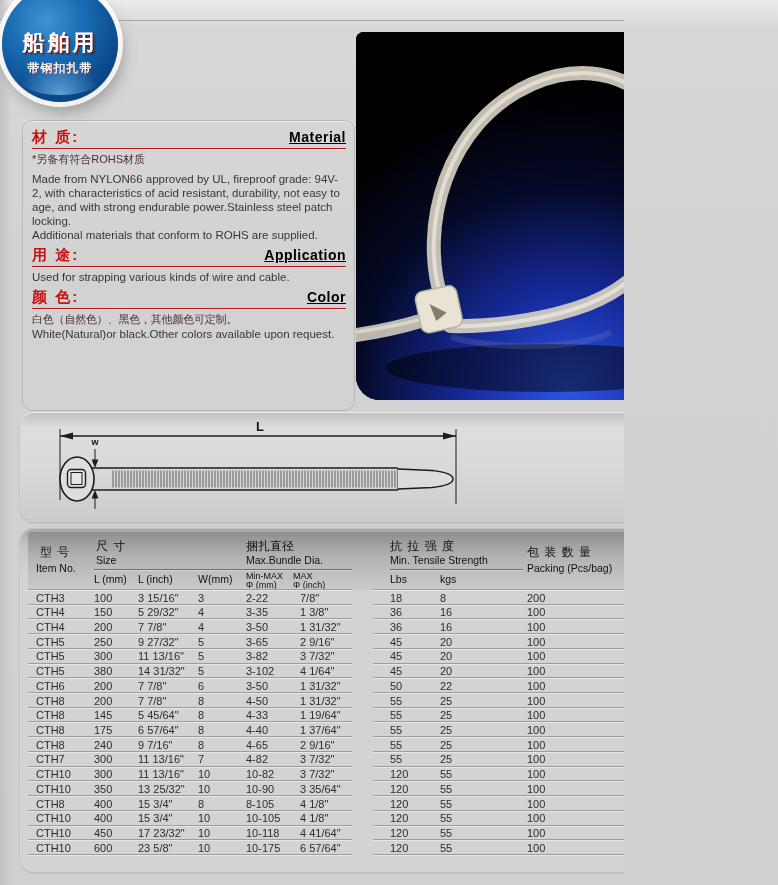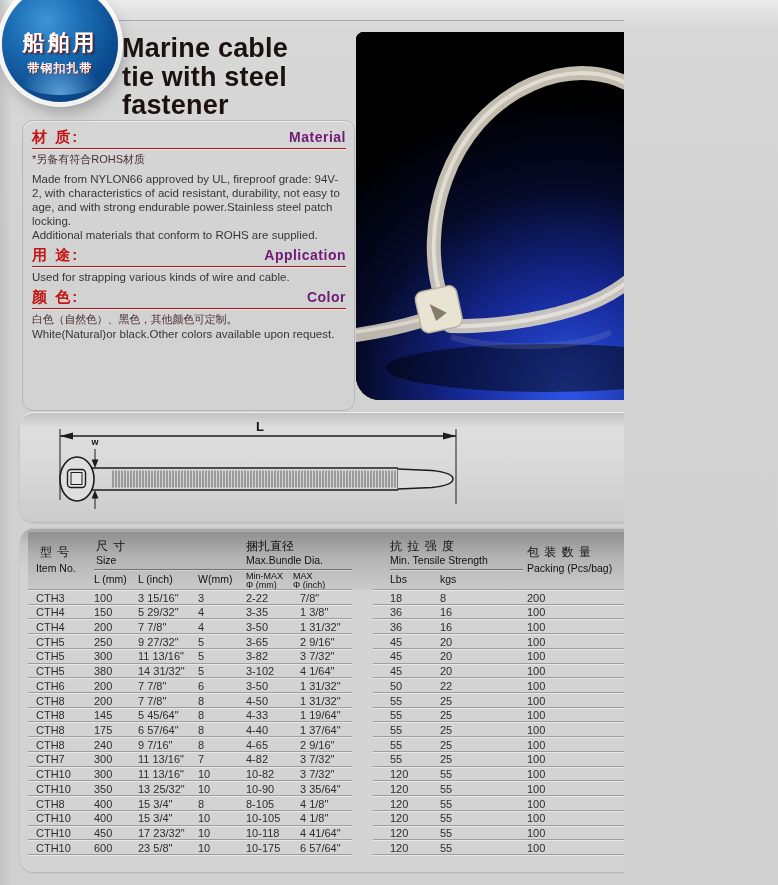--- a/index.html
+++ b/index.html
@@ -38,21 +38,21 @@
     font-weight:bold;font-size:27px;line-height:1.06;letter-spacing:.2px;}
 
   
   .info{position:absolute;left:22px;top:120px;width:333px;height:291px;
     border:1px solid #b7b7b7;border-radius:11px;
     box-shadow:inset 0 1px 0 rgba(255,255,255,.6);
     padding:7px 8px 16px 9px;box-sizing:border-box;}
   .sec{margin-bottom:4px;}
   .sec-head{display:flex;justify-content:space-between;align-items:baseline;}
   .sec-head .zh{color:#c41414;font-size:15px;font-weight:bold;letter-spacing:2px;}
-  .sec-head .en{color:#701a75;font-size:14px;font-weight:bold;letter-spacing:.5px;}
+  .sec-head .en{color:#000000;font-size:14px;font-weight:bold;letter-spacing:.5px;text-decoration:underline;}
   .rule{border-top:1px solid #b41414;margin:1px 0 3px 0;box-shadow:0 1px 0 rgba(255,255,255,.5);}
   .zh-body{margin:0;color:#4a2f2f;font-size:11px;line-height:1.3;letter-spacing:-.2px;}
   .zh-note{margin:0 0 6px 0;color:#4a2f2f;font-size:11px;line-height:1.3;}
   .en-body{margin:0;color:#363636;font-size:11.5px;line-height:1.22;}
   .en-note{margin:0;color:#363636;font-size:11.5px;line-height:1.22;}
 
   
   .photo{position:absolute;left:356px;top:32px;width:386px;height:368px;
     border-radius:8px 24px 24px 24px;overflow:hidden;background:#000;}
   .photo svg{display:block;}
@@ -95,25 +95,20 @@
 
   <div class="frame"></div>
   <div class="edge-left"></div>
   <div class="edge-right"></div>
 
   <div class="badge">
     <div class="b1">船舶用</div>
     <div class="b2">带钢扣扎带</div>
   </div>
 
-  <div class="title">
-    <div>Marine cable</div>
-    <div>tie with steel</div>
-    <div>fastener</div>
-  </div>
 
   <div class="info">
     <div class="sec">
       <div class="sec-head">
         <span class="zh">材 质:</span>
         <span class="en">Material</span>
       </div>
       <div class="rule"></div>
       <p class="zh-note">*另备有符合ROHS材质</p>
       <p class="en-body">Made from NYLON66 approved by UL, fireproof grade: 94V-2, with characteristics of acid resistant, durability, not easy to age, and with strong endurable power.Stainless steel patch locking.</p>

